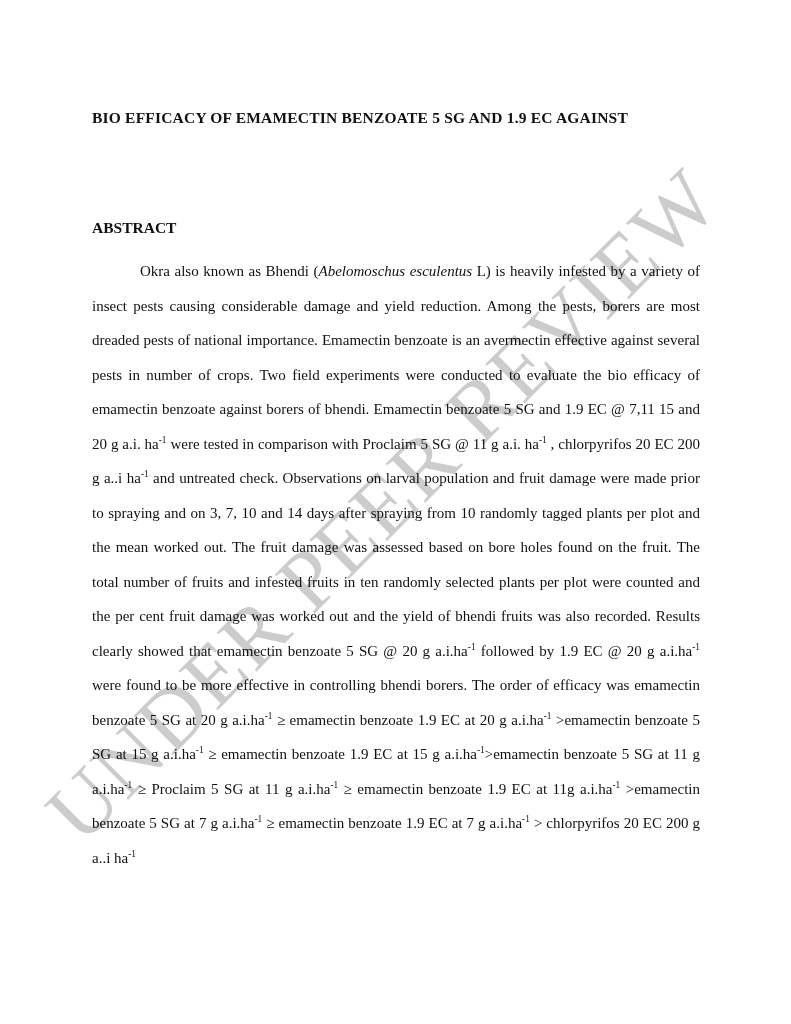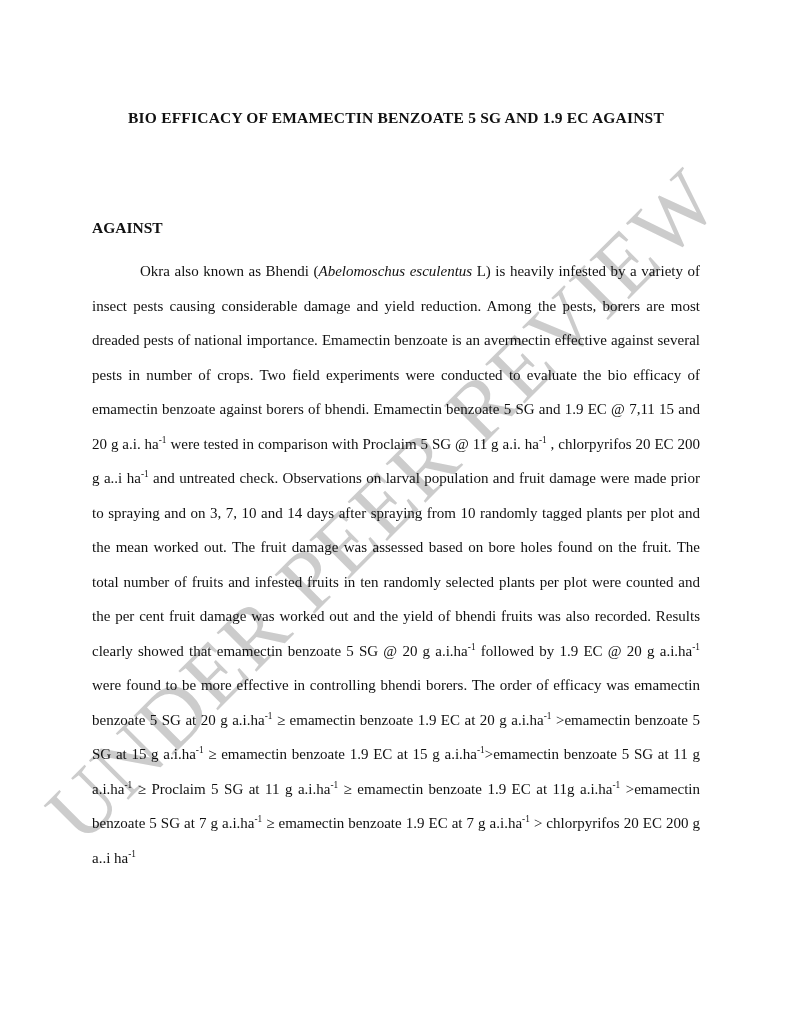--- a/index.html
+++ b/index.html
@@ -31,21 +31,20 @@
     user-select: none;
     pointer-events: none;
   }
   .content {
     position: relative;
     z-index: 1;
     padding: 0 91px 0 92px;
   }
   .title {
     margin: 104px 0 0 0;
-    text-align: center;
     font-size: 15.5px;
     font-weight: bold;
     line-height: 28px;
     letter-spacing: 0.2px;
   }
   .section-heading {
     margin: 82px 0 0 0;
     font-size: 15.5px;
     font-weight: bold;
     line-height: 28px;
@@ -73,18 +72,18 @@
 <div class="page">
 
   <div class="watermark">UNDER PEER REVIEW</div>
 
   <div class="content">
 
     <h1 class="title">
       <span>BIO EFFICACY OF EMAMECTIN BENZOATE 5 SG AND 1.9 EC AGAINST</span><br>
     </h1>
 
-    <h2 class="section-heading">AGAINST</h2>
+    <h2 class="section-heading">ABSTRACT</h2>
 
     <p class="abstract-body"><span>Okra also known as  Bhendi (</span><span class="italic">Abelomoschus esculentus</span><span> L)  is heavily infested by a variety of insect pests causing considerable damage and yield reduction.  Among the pests, borers are most dreaded pests of national importance. Emamectin benzoate is an avermectin effective against several pests in number of crops. Two field experiments were conducted to evaluate the bio efficacy of emamectin benzoate against borers of bhendi. Emamectin benzoate  5 SG and 1.9 EC @ 7,11 15 and 20 g a.i. ha</span><sup>-1</sup><span> were tested in comparison with Proclaim 5 SG @ 11 g a.i. ha</span><sup>-1</sup><span> , chlorpyrifos 20 EC 200 g a..i ha</span><sup>-1</sup><span> and untreated check. Observations on larval population and fruit damage were made prior to spraying and on 3, 7, 10 and 14 days after spraying from 10 randomly tagged plants per plot and the mean worked out. The fruit damage was assessed based on bore holes found on the fruit. The total number of fruits and infested fruits in ten randomly selected plants per plot were counted and the per cent fruit damage was worked out and the yield of bhendi fruits was also recorded.  Results clearly showed that emamectin benzoate 5 SG @ 20 g a.i.ha</span><sup>-1</sup><span> followed by 1.9 EC @ 20 g a.i.ha</span><sup>-1</sup><span> were found to be more effective in controlling bhendi borers. The order of efficacy was emamectin benzoate 5 SG at 20 g a.i.ha</span><sup>-1</sup><span> ≥ emamectin benzoate 1.9 EC at 20 g a.i.ha</span><sup>-1</sup><span> &gt;emamectin benzoate 5 SG at 15 g a.i.ha</span><sup>-1</sup><span> ≥ emamectin benzoate 1.9 EC at 15 g a.i.ha</span><sup>-1</sup><span>&gt;emamectin benzoate 5 SG at 11 g a.i.ha</span><sup>-1</sup><span> ≥ Proclaim 5 SG at 11 g a.i.ha</span><sup>-1</sup><span> ≥ emamectin benzoate 1.9 EC at 11g a.i.ha</span><sup>-1</sup><span> &gt;emamectin benzoate 5 SG at 7 g a.i.ha</span><sup>-1</sup><span> ≥ emamectin benzoate 1.9 EC at 7 g a.i.ha</span><sup>-1</sup><span> &gt; chlorpyrifos 20 EC 200 g a..i ha</span><sup>-1</sup></p>
 
   </div>
 </div>
 
 </body></html>

